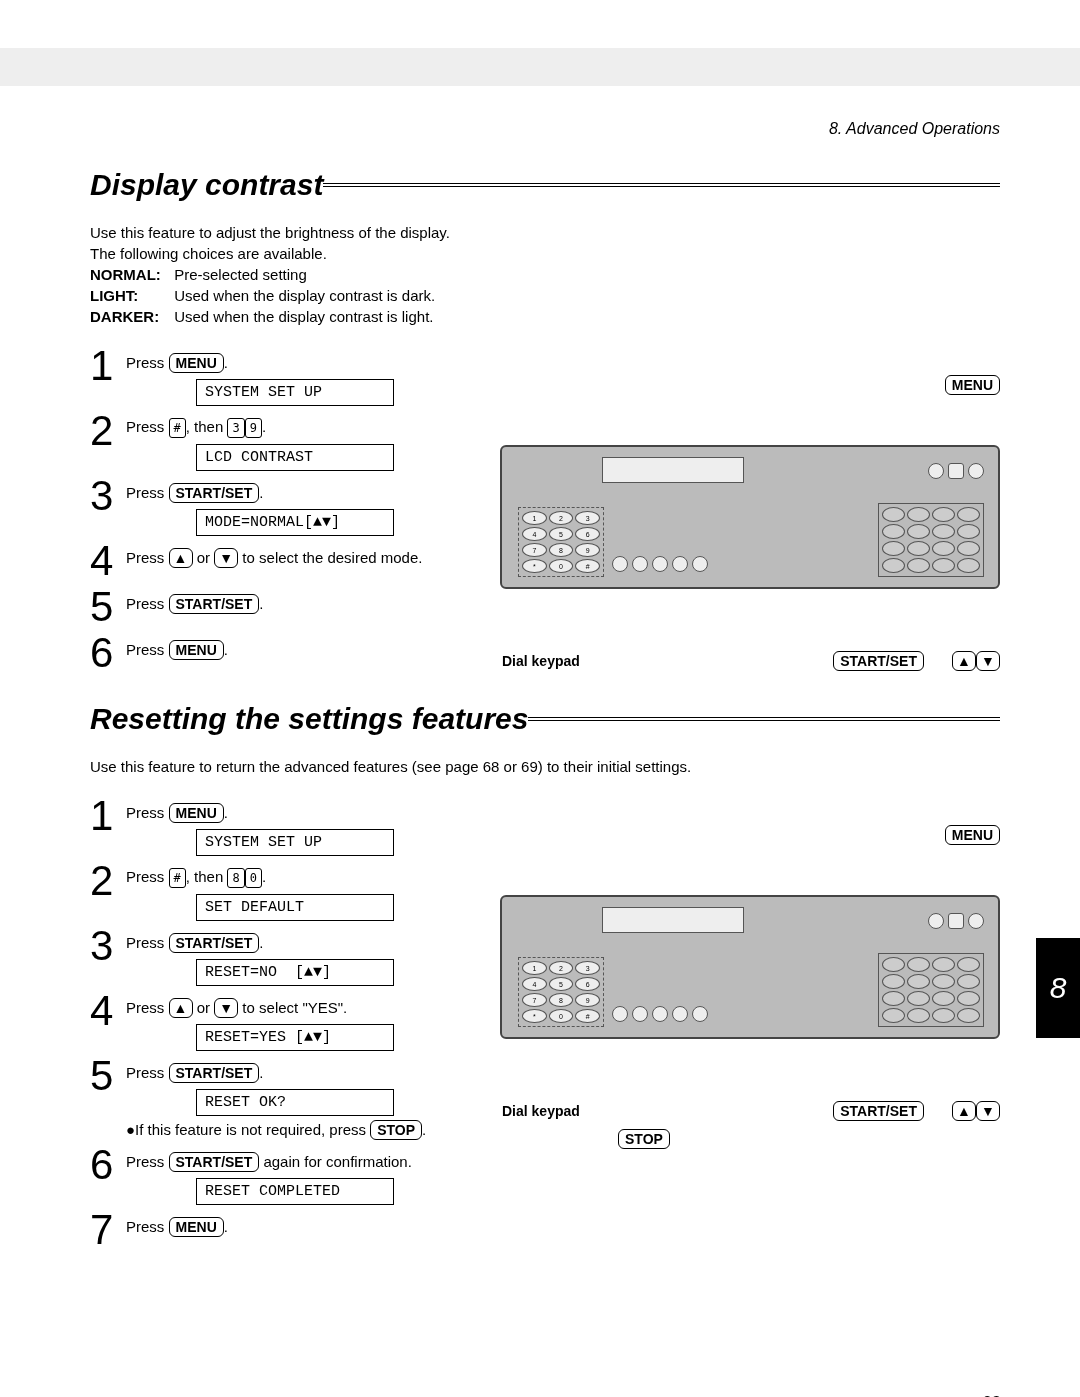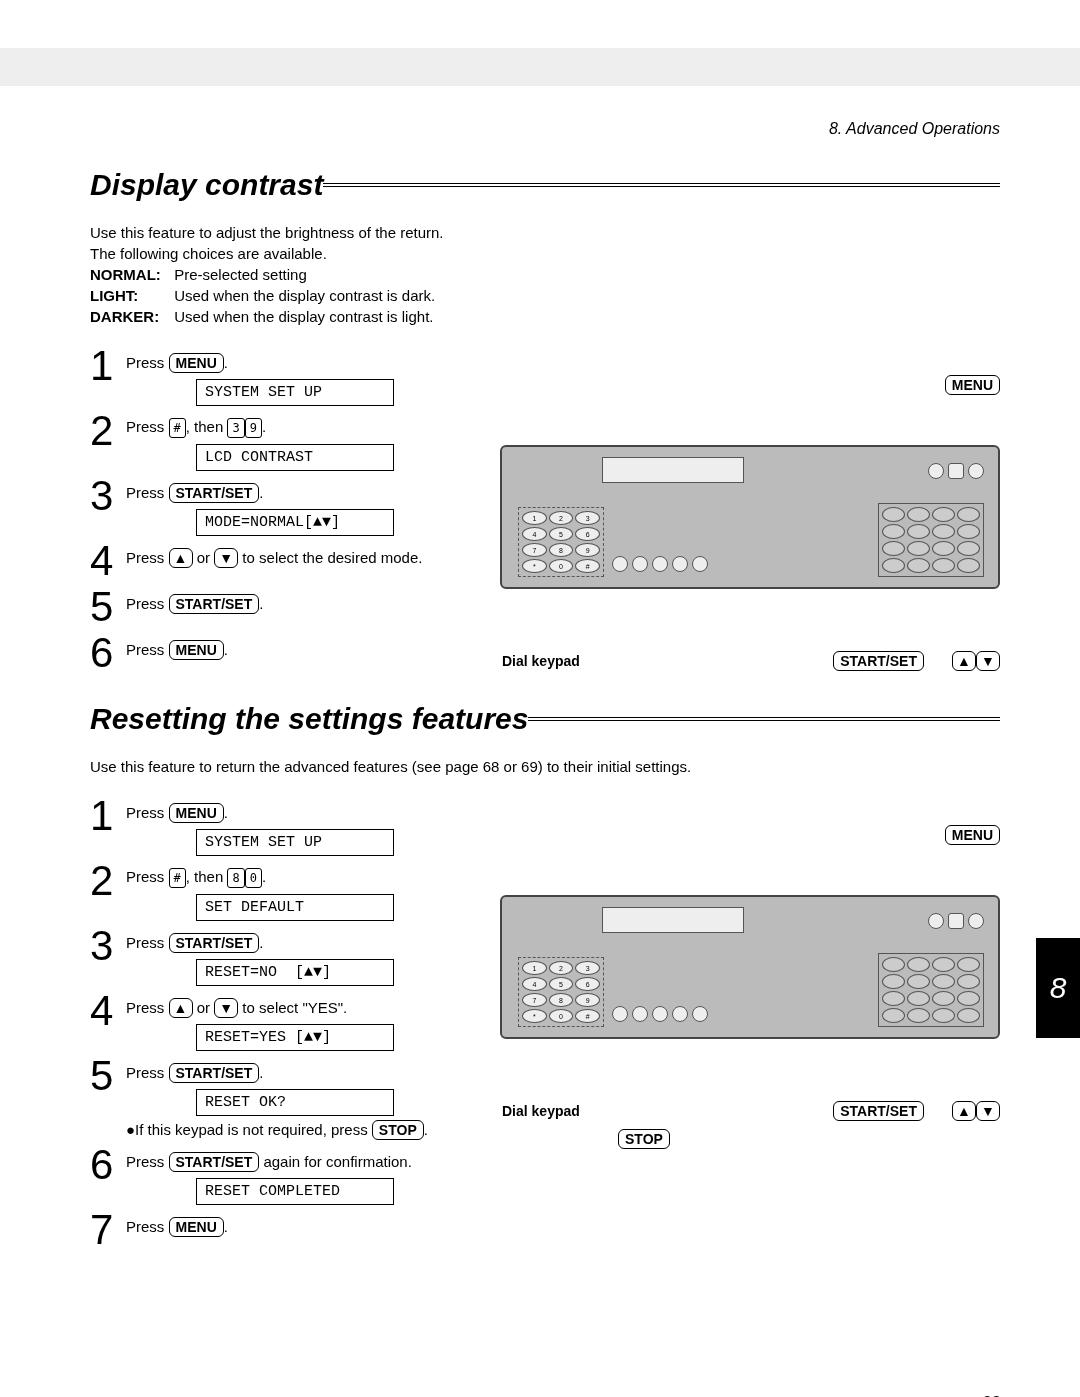--- a/index.html
+++ b/index.html
@@ -235,21 +235,21 @@
   <div class="top-shade"></div>
 
   <div class="chapter-header">8.  Advanced Operations</div>
 
   <div class="section-title">
     <span>Display contrast</span>
     <span class="rule"></span>
   </div>
 
   <div class="intro">
-    <div style="white-space:pre-line">Use this feature to adjust the brightness of the return.
+    <div style="white-space:pre-line">Use this feature to adjust the brightness of the display.
 The following choices are available.</div>
     <div><span class="label">NORMAL:</span> <span>Pre-selected setting</span></div>
     <div><span class="label">LIGHT:</span> <span>Used when the display contrast is dark.</span></div>
     <div><span class="label">DARKER:</span> <span>Used when the display contrast is light.</span></div>
   </div>
 
   <div class="columns">
     <div class="steps-col">
       <div class="step">
           <div class="step-num">1</div>
@@ -398,21 +398,21 @@
         <span>Press </span><span class="key icon">▲</span><span> or </span><span class="key icon">▼</span><span> to select "YES".</span>
         <div class="lcd" style="margin-left:70px">RESET=YES [▲▼]</div>
       </div>
         </div>
 
       <div class="step">
           <div class="step-num">5</div>
           <div class="step-body">
         <span>Press </span><span class="key">START/SET</span><span>.</span>
         <div class="lcd" style="margin-left:70px">RESET OK?</div>
-        <div class="bullet-note"><span>●If this keypad is not required, press </span><span class="key">STOP</span><span>.</span></div>
+        <div class="bullet-note"><span>●If this feature is not required, press </span><span class="key">STOP</span><span>.</span></div>
       </div>
         </div>
 
       <div class="step">
           <div class="step-num">6</div>
           <div class="step-body">
         <span>Press </span><span class="key">START/SET</span><span> again for confirmation.</span>
         <div class="lcd" style="margin-left:70px">RESET COMPLETED</div>
       </div>
         </div>

